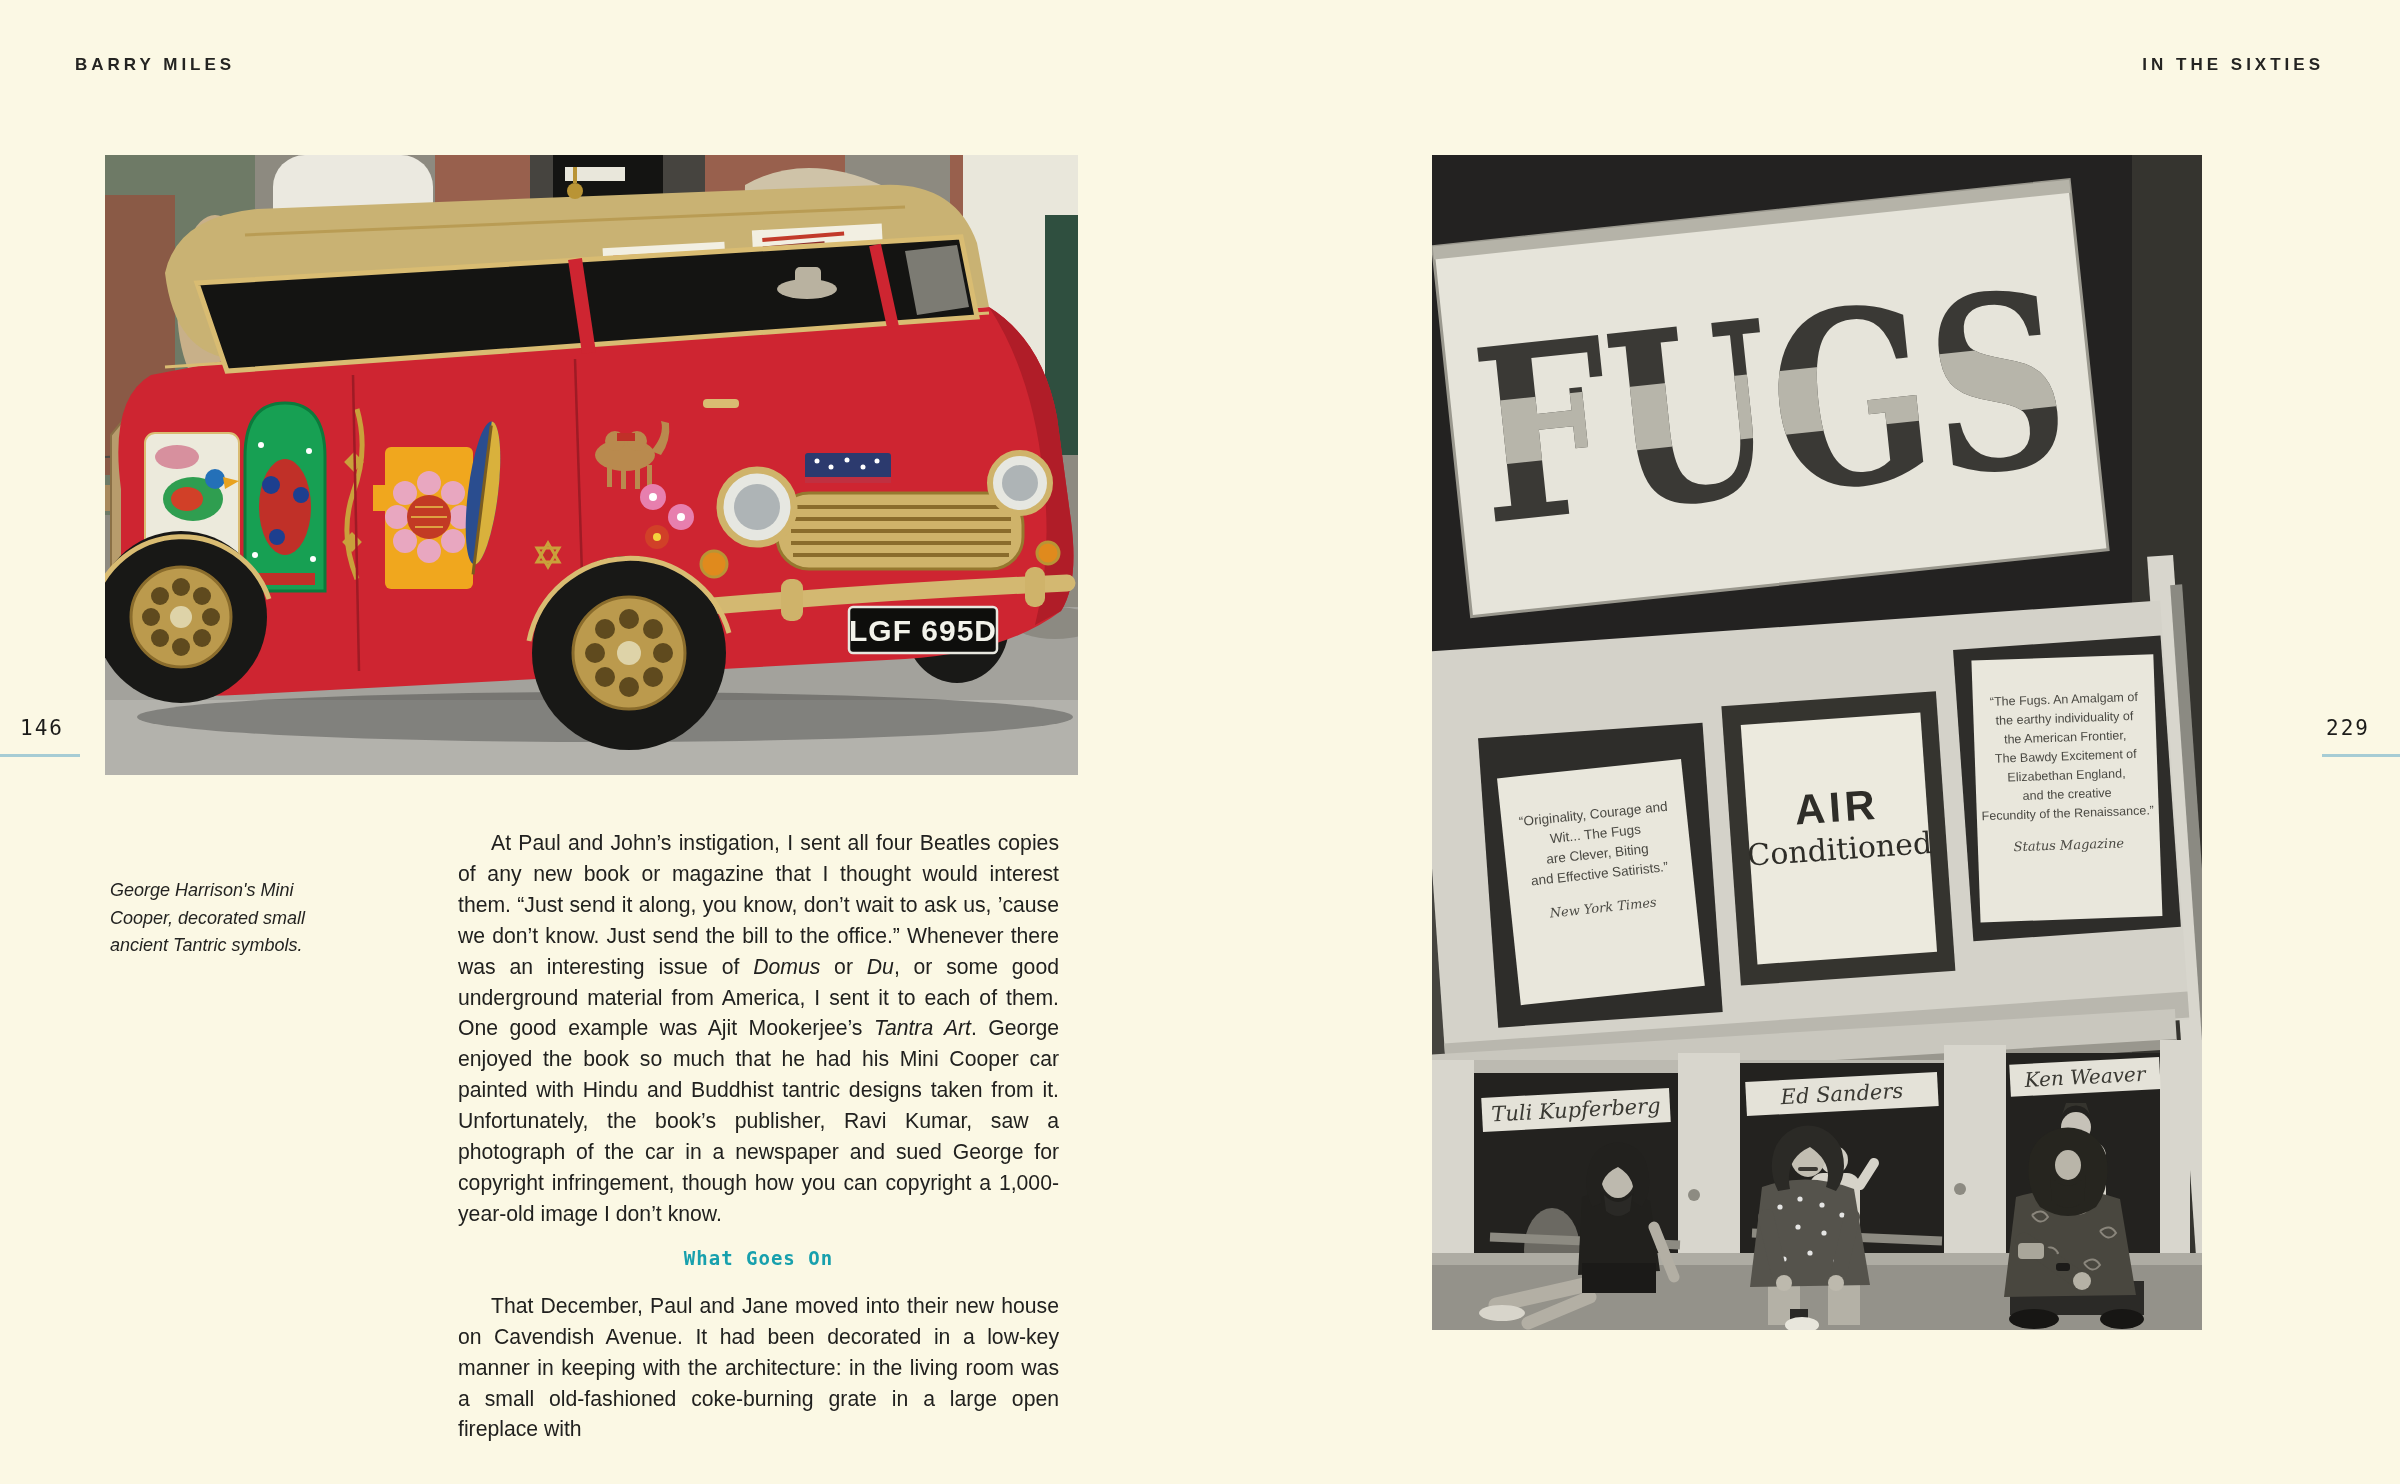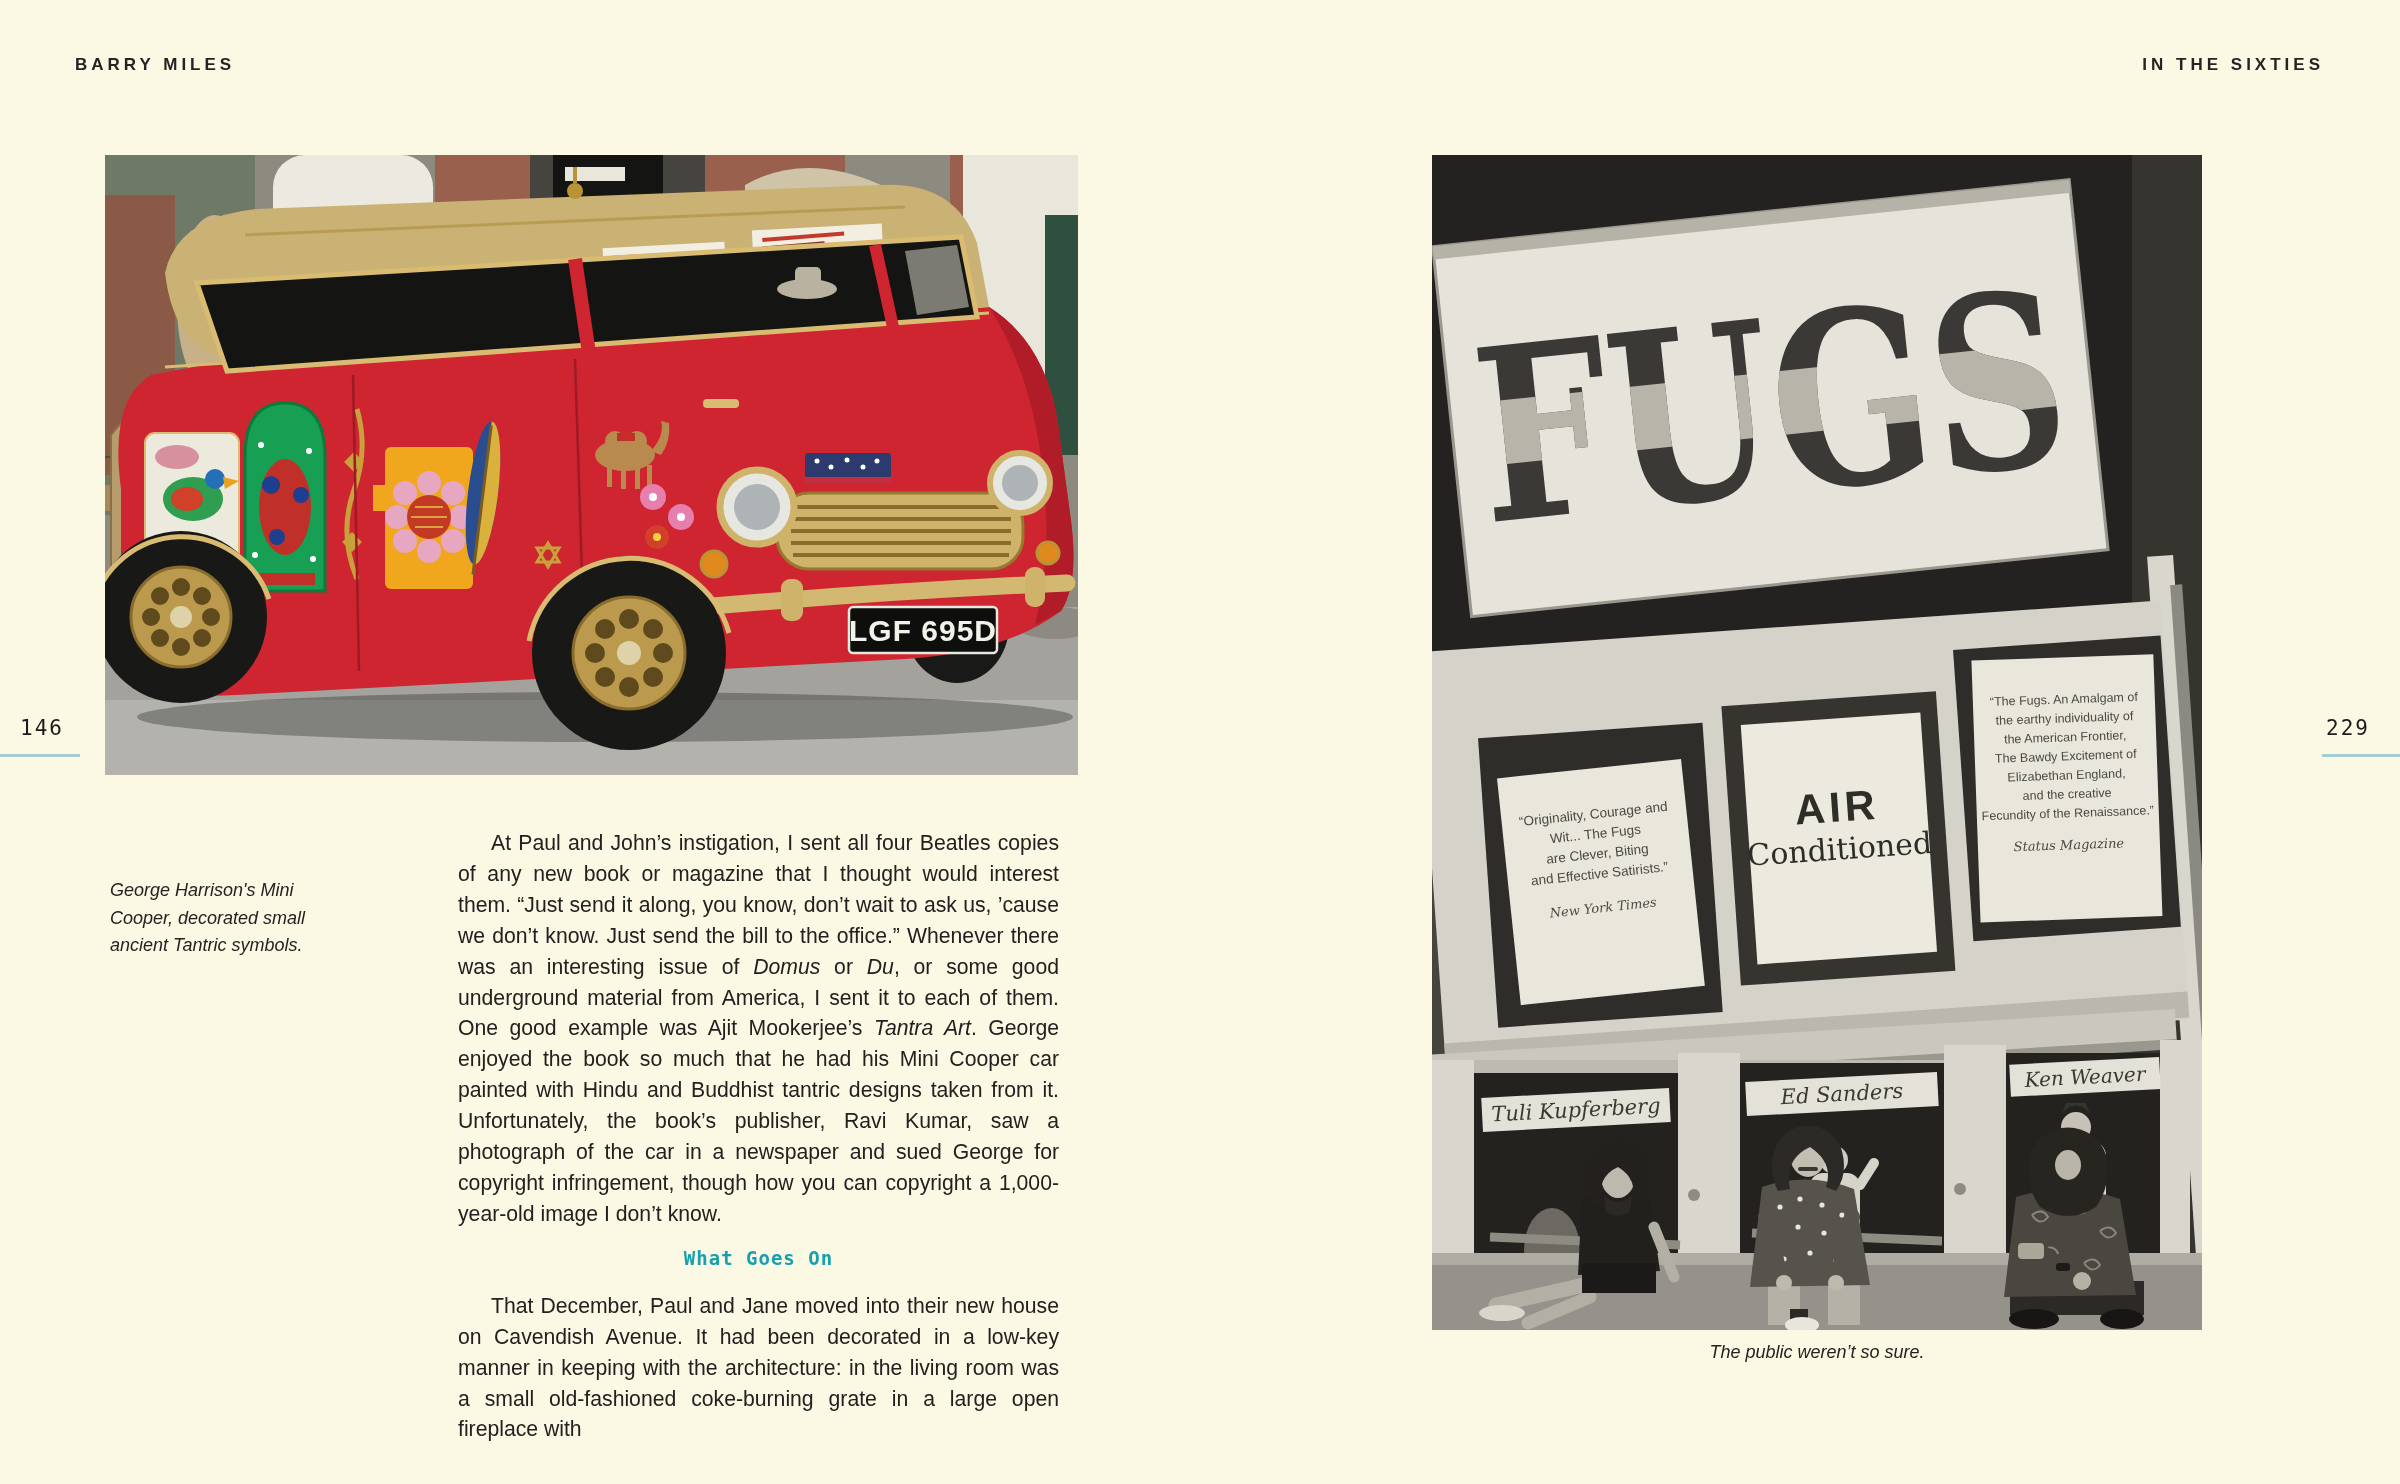--- a/index.html
+++ b/index.html
@@ -455,14 +455,13 @@
     <circle cx="650" cy="1126" r="9" fill="#b5b1a5"></circle>
     <rect x="624" y="1108" width="14" height="8" rx="3" fill="#1c1b19"></rect>
     <ellipse cx="636" cy="1006" rx="16" ry="19" fill="#b9b5a9"></ellipse>
     <path d="M598,1000 a40,40 0 0 1 76,0 q6,30 -10,52 q-28,18 -56,0 q-16,-22 -10,-52 Z" fill="#26251f"></path>
     <ellipse cx="636" cy="1010" rx="13" ry="15" fill="#b9b5a9"></ellipse>
     <path d="M618,1020 q18,22 36,0 l-2,26 q-16,14 -32,0 Z" fill="#26251f"></path>
   </g>
 </svg>
 
 <div id="fugs-caption" class="caption">
-  <div>The public weren’t so sure.</div>
 </div>
 
 </body></html>

